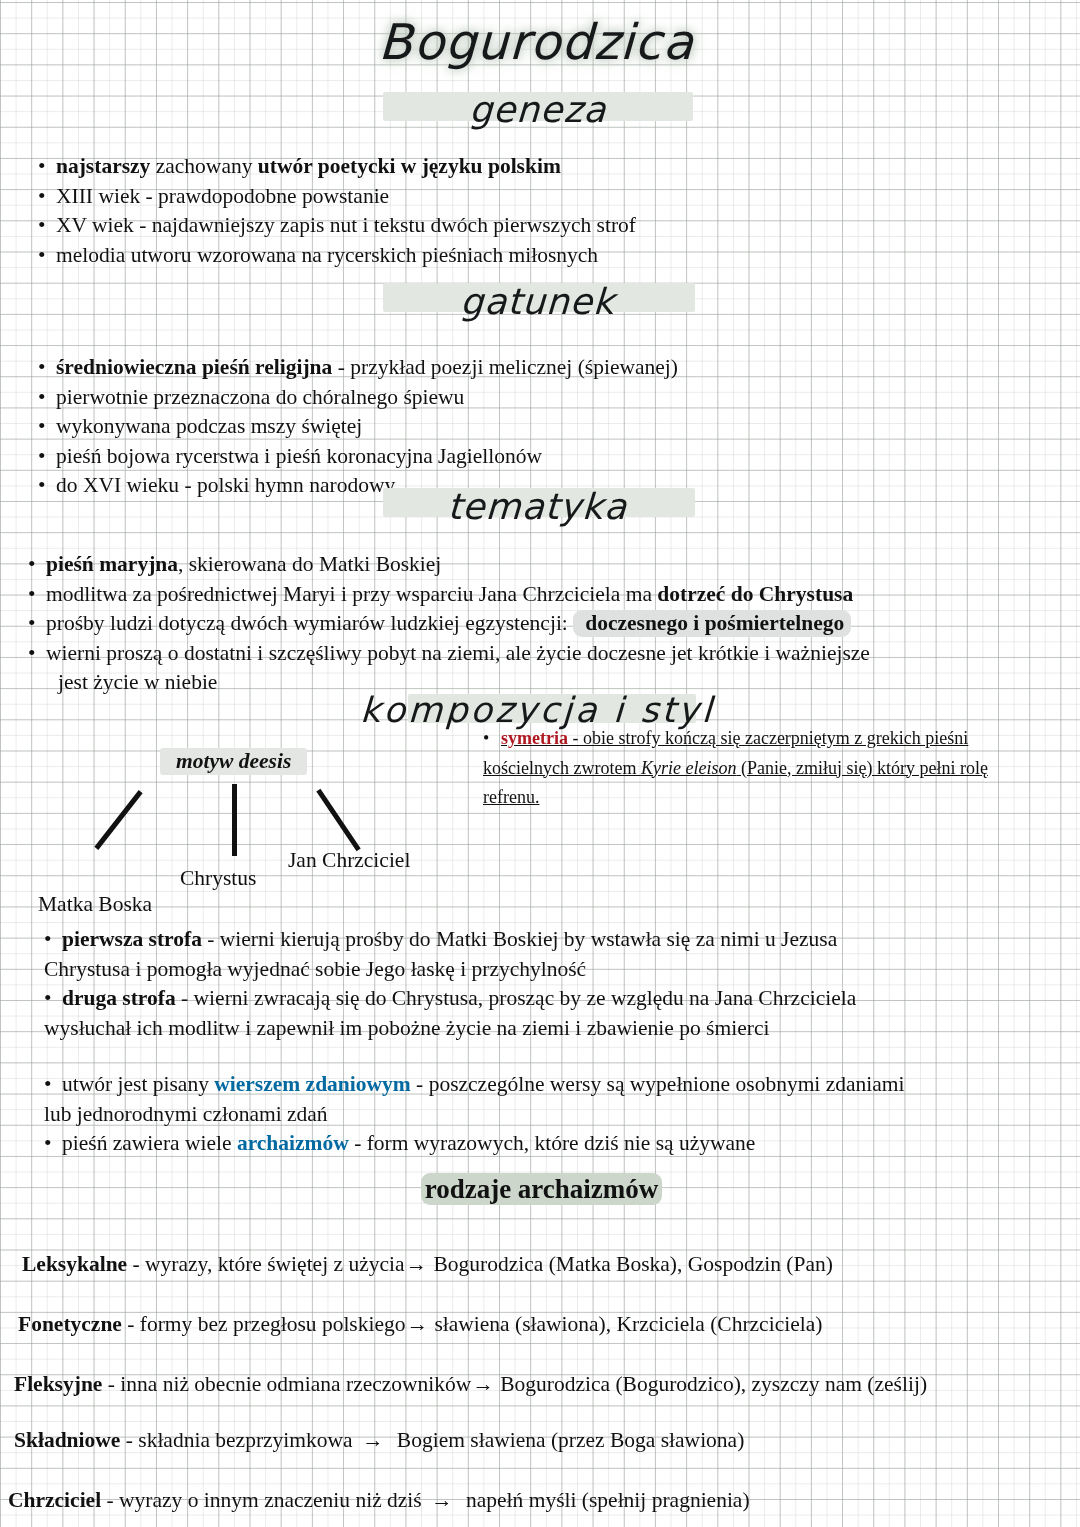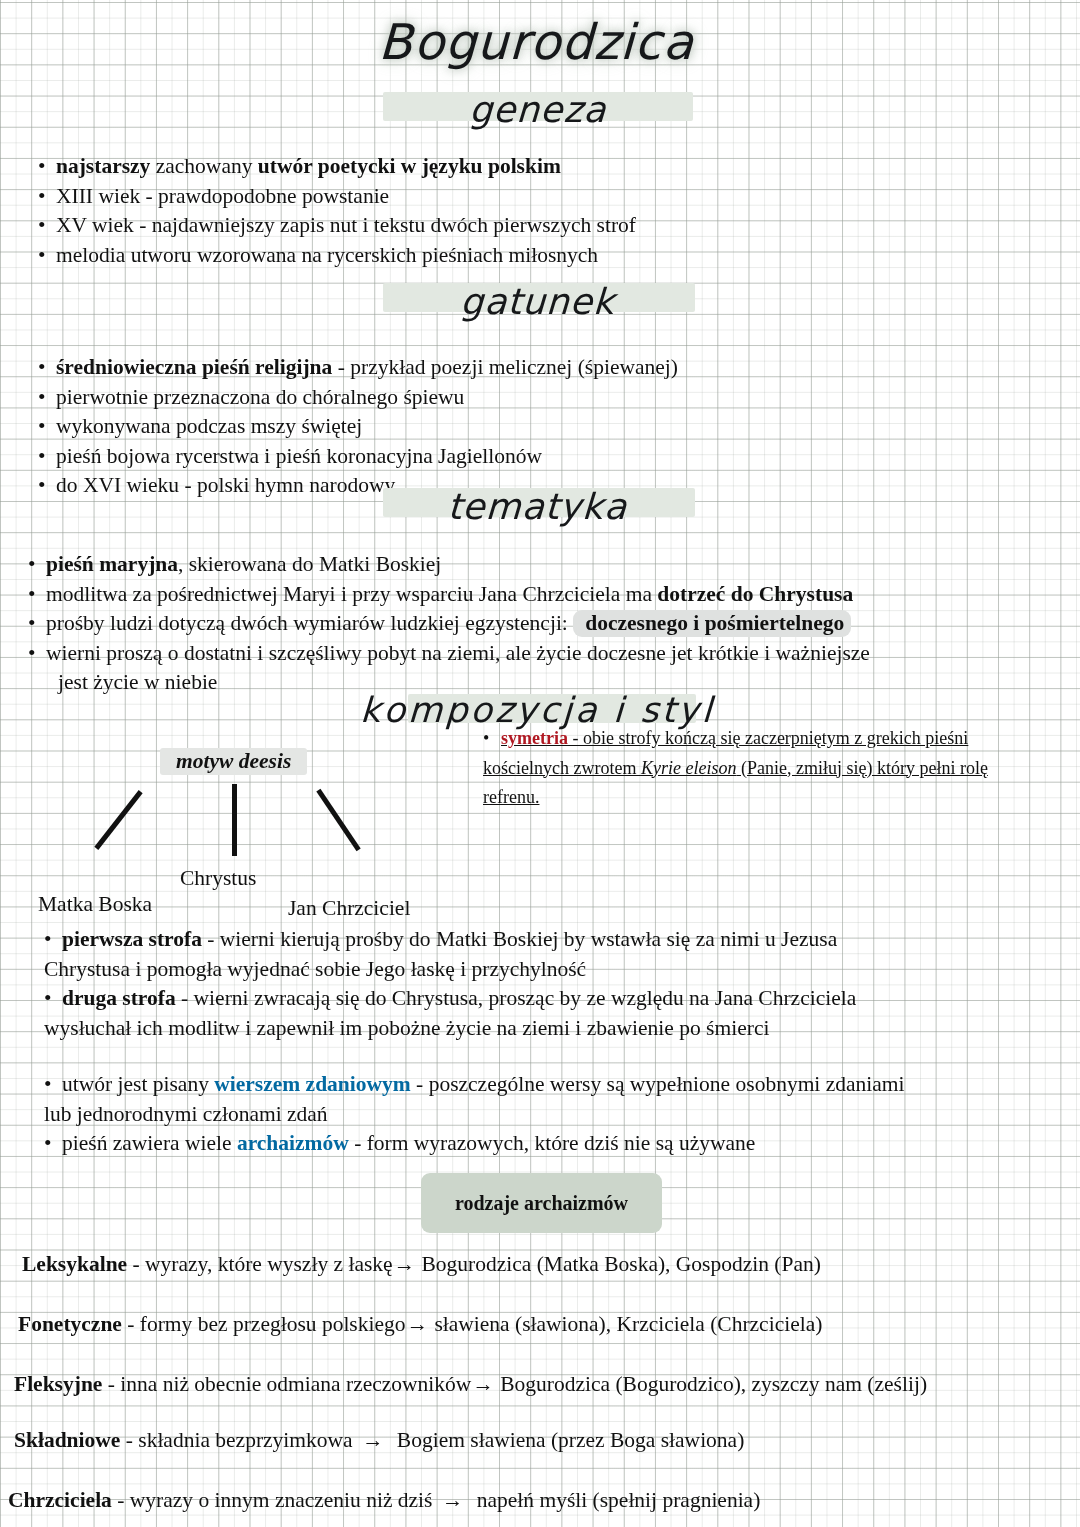--- a/index.html
+++ b/index.html
@@ -105,41 +105,41 @@
     background: #e4e6e4; border-radius: 3px; padding: 1px 16px;
     white-space: nowrap;
   }
   .dline { position: absolute; background: #111; }
   #dl-left  { left: 86px;  top: 36px; width: 5px; height: 72px; transform: rotate(38deg); transform-origin: center; }
   #dl-mid   { left: 202px; top: 36px; width: 5px; height: 72px; }
   #dl-right { left: 306px; top: 36px; width: 5px; height: 72px; transform: rotate(-34deg); transform-origin: center; }
   .dlabel { position: absolute; font-size: 21.5px; white-space: nowrap; }
   #dlab-mb  { left: 8px;   top: 100px; margin-top: 44px; }
   #dlab-chr { left: 150px; top: 118px; }
-  #dlab-jch { left: 258px; top: 100px; margin-top: 48px; }
+  #dlab-jch { left: 258px; top: 100px; }
 
   
   #symetria { position: absolute; left: 483px; top: 724px; width: 510px; font-size: 18px; line-height: 29.5px; text-decoration: underline; }
   #symetria .bul { display: inline-block; width: 18px; }
 
   
   #blk-strofy { left: 44px; top: 925px; }
   #blk-strofy .cont { padding-left: 0; }
 
   
   #blk-wiersz { left: 44px; top: 1070px; }
   #blk-wiersz .cont { padding-left: 0; }
 
   
   #rodzaje-box {
     position: absolute; left: 421px; top: 1173px;
-    width: 241px; height: 60px;
+    width: 241px; height: 32px;
     background: #ccd6cb; border-radius: 9px;
     display: flex; align-items: center; justify-content: center;
-    font-size: 20px; font-weight: bold;
+    font-size: 27px; font-weight: bold;
   }
 
   
   .arch-row {
     position: absolute;
     left: 18px;
     width: 1075px;
     font-size: 21.5px;
     white-space: nowrap;
   }
@@ -217,19 +217,19 @@
   <div class="block" id="blk-wiersz">
       <div class="li"><span class="bul">•</span><span>utwór jest pisany </span><span class="red-bright">wierszem zdaniowym</span><span> - poszczególne wersy są wypełnione osobnymi zdaniami</span></div>
       <div class="cont wrap2">lub jednorodnymi członami zdań</div>
       <div class="li"><span class="bul">•</span><span>pieśń zawiera wiele </span><span class="red-bright">archaizmów</span><span> - form wyrazowych, które dziś nie są używane</span></div>
     </div>
 
   <div id="rodzaje-box">
       <span>rodzaje archaizmów</span>
     </div>
 
-  <div class="arch-row" id="arch-0"><span class="cat">Leksykalne</span><span class="sep"> - wyrazy, które wyszły z łaskę</span><span class="arrow">→</span><span class="ex"> Bogurodzica (Matka Boska), Gospodzin (Pan)</span></div>
+  <div class="arch-row" id="arch-0"><span class="cat">Leksykalne</span><span class="sep"> - wyrazy, które świętej z użycia</span><span class="arrow">→</span><span class="ex"> Bogurodzica (Matka Boska), Gospodzin (Pan)</span></div>
   <div class="arch-row" id="arch-1"><span class="cat">Fonetyczne</span><span class="sep"> - formy bez przegłosu polskiego</span><span class="arrow">→</span><span class="ex"> sławiena (sławiona), Krzciciela (Chrzciciela)</span></div>
   <div class="arch-row" id="arch-2"><span class="cat">Fleksyjne</span><span class="sep"> - inna niż obecnie odmiana rzeczowników</span><span class="arrow">→</span><span class="ex"> Bogurodzica (Bogurodzico), zyszczy nam (ześlij)</span></div>
   <div class="arch-row" id="arch-3"><span class="cat">Składniowe</span><span class="sep"> - składnia bezprzyimkowa </span><span class="arrow">→</span><span class="ex"> Bogiem sławiena (przez Boga sławiona)</span></div>
-  <div class="arch-row" id="arch-4"><span class="cat">Chrzciciela</span><span class="sep"> - wyrazy o innym znaczeniu niż dziś </span><span class="arrow">→</span><span class="ex"> napełń myśli (spełnij pragnienia)</span></div>
+  <div class="arch-row" id="arch-4"><span class="cat">Chrzciciel</span><span class="sep"> - wyrazy o innym znaczeniu niż dziś </span><span class="arrow">→</span><span class="ex"> napełń myśli (spełnij pragnienia)</span></div>
 
 </div>
 
 </body></html>

